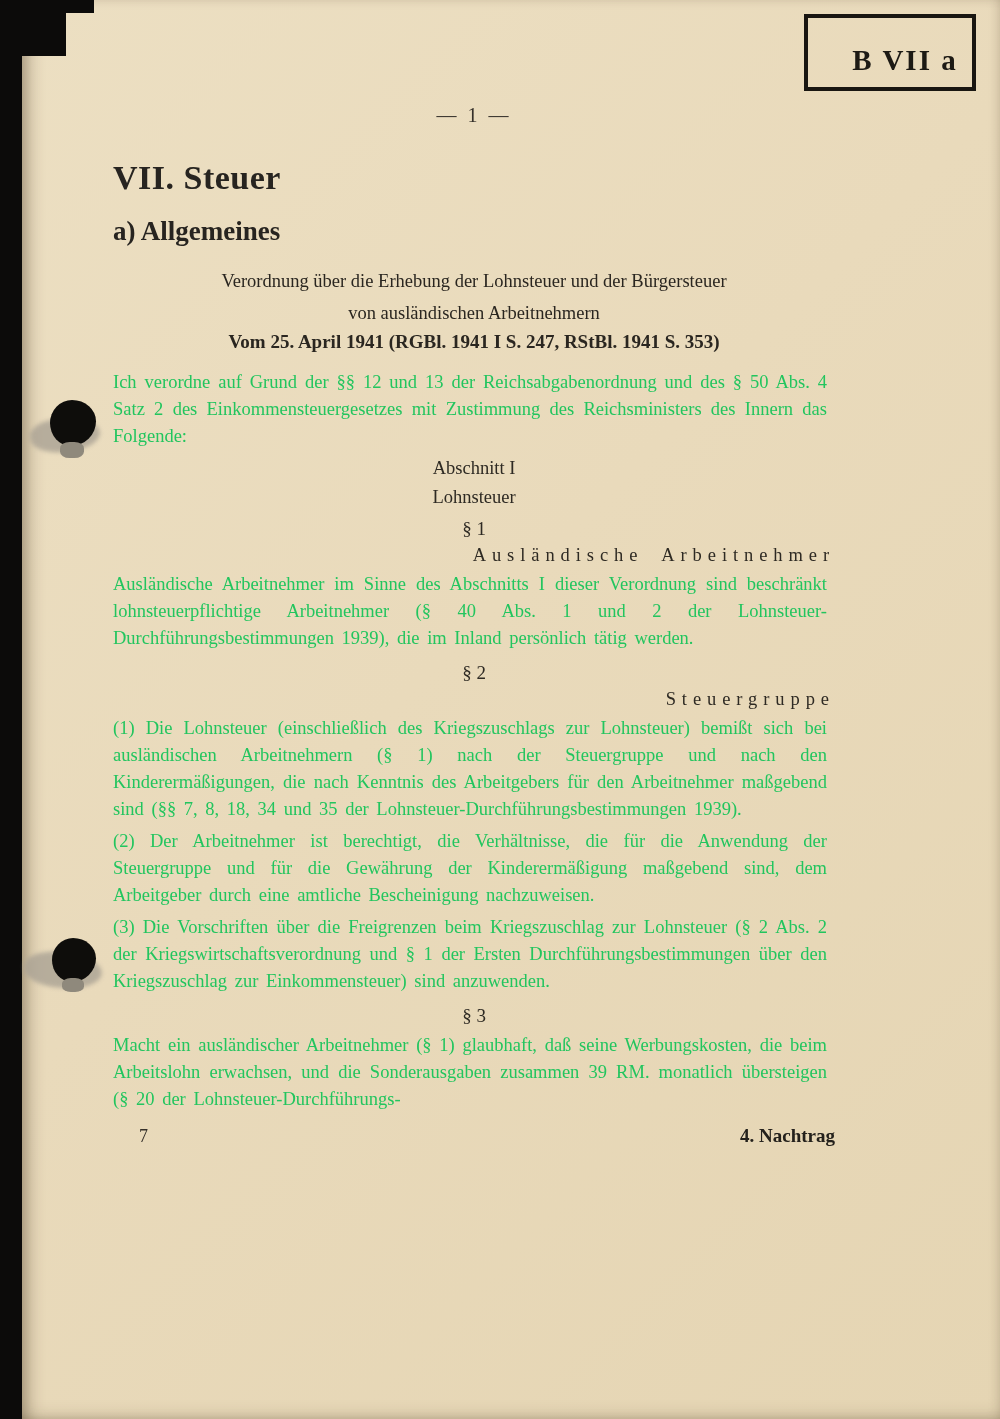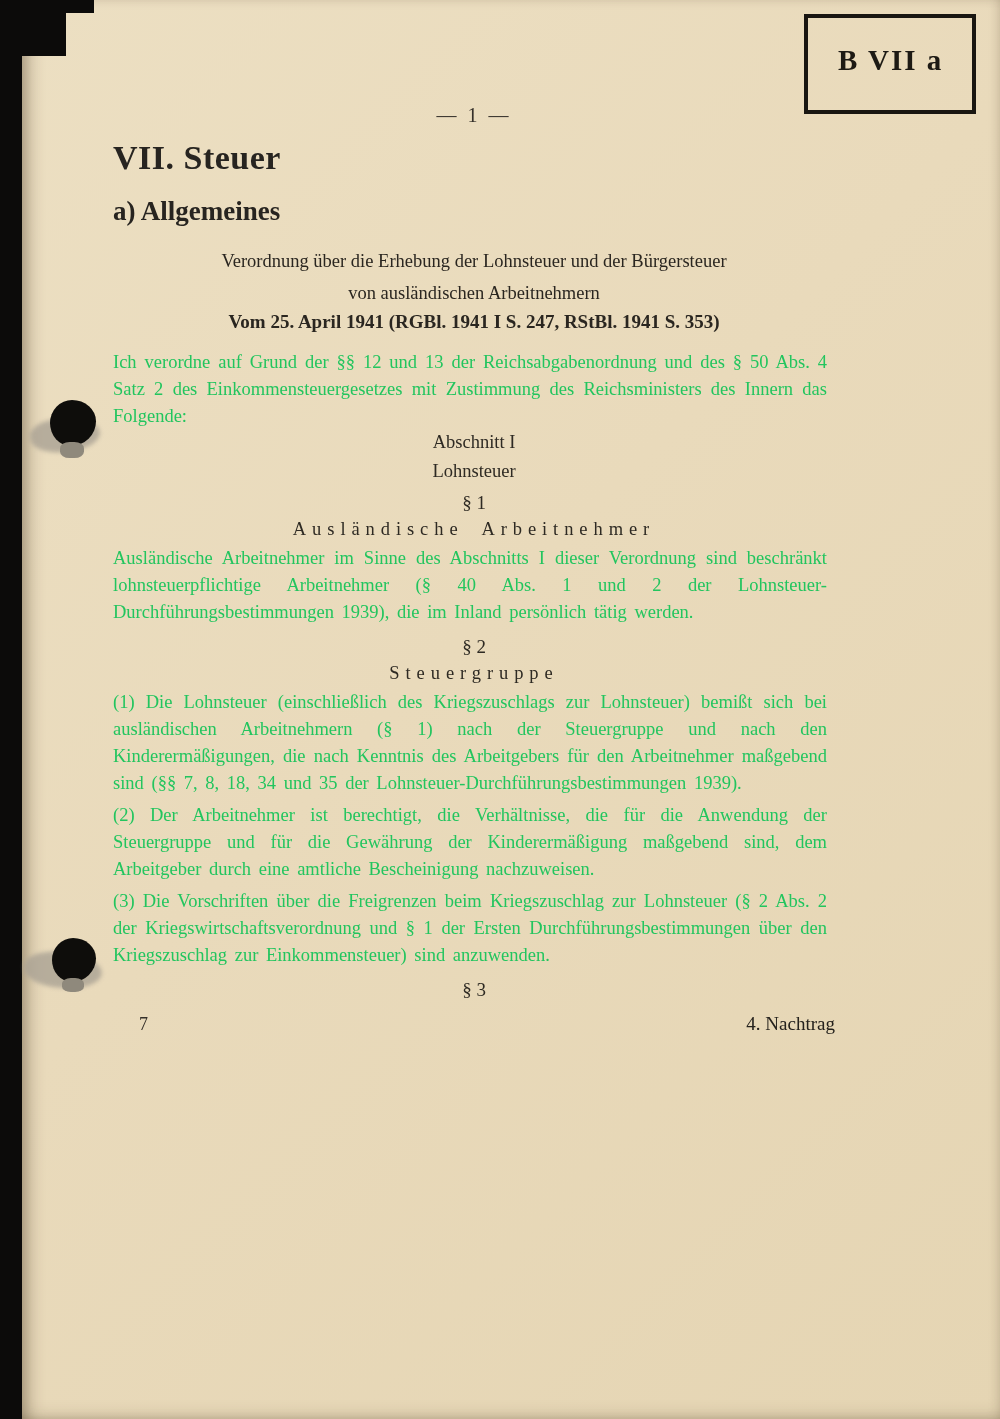--- a/index.html
+++ b/index.html
@@ -59,24 +59,25 @@
   .hole-tail { position: absolute; background: #8f897c; }
   .hole-tail.t1 { left: 60px; top: 442px; width: 24px; height: 16px; border-radius: 40%; }
   .hole-tail.t2 { left: 62px; top: 978px; width: 22px; height: 14px; border-radius: 40%; }
 
   
   .corner-box {
     position: absolute;
     right: 24px;
     top: 14px;
     width: 172px;
-    height: 100px;
+    height: 77px;
     border: 4px solid #191611;
     box-sizing: border-box;
     background: transparent;
+    text-align: center;
   }
   .corner-box .label {
     margin: 26px 0 0 30px;
     font-size: 29px;
     font-weight: bold;
     letter-spacing: 2px;
     color: #1d1a14;
   }
 
   .content {
@@ -87,21 +88,21 @@
     color: #2e2a23;
   }
   .page-number {
     padding-top: 104px;
     text-align: center;
     font-size: 20px;
     letter-spacing: 3px;
     color: #35302a;
   }
   .chapter {
-    margin-top: 12px;
+    margin-top: 32px;
     font-size: 34px;
     font-weight: bold;
     letter-spacing: 0.5px;
     color: #272420;
   }
   .section-label {
     margin-top: 19px;
     font-size: 27px;
     font-weight: bold;
     color: #272420;
@@ -123,49 +124,49 @@
   }
   p.body-para {
     margin: 5px 8px 0 0;
     font-size: 18.5px;
     line-height: 27px;
     text-align: justify;
     word-spacing: 3px;
     color: #22c55e;
   }
   .center-line {
-    margin-top: 2px;
+    margin-top: 8px;
     text-align: center;
     font-size: 18.5px;
     color: #2e2a23;
   }
   .center-line.bold { font-weight: normal; margin-top: 8px; }
   .sign {
     margin-top: 10px;
     text-align: center;
     font-size: 19px;
     color: #2e2a23;
   }
   .spaced-heading {
     margin-top: 5px;
-    text-align: center;
+    text-align: right;
     font-size: 18.5px;
     letter-spacing: 0.32em;
     word-spacing: 0.45em;
     color: #2e2a23;
   }
   .footer {
     margin-top: 12px;
     display: flex;
     justify-content: space-between;
     align-items: baseline;
     font-size: 18px;
   }
   .footer .left { margin-left: 26px; color: #35302a; }
-  .footer .right { font-weight: normal; font-size: 19px; color: #24211c; }
+  .footer .right { font-weight: bold; font-size: 19px; color: #24211c; }
 </style>
 </head>
 <body>
 
 <div class="scan">
   <div class="paper"></div>
 
   <div class="corner-block-a"></div>
   <div class="corner-block-b"></div>
 
@@ -201,19 +202,20 @@
     <div class="spaced-heading">Ausländische Arbeitnehmer</div>
     <p class="body-para">Ausländische Arbeitnehmer im Sinne des Abschnitts I dieser Verordnung sind beschränkt lohnsteuerpflichtige Arbeitnehmer (§ 40 Abs. 1 und 2 der Lohnsteuer-Durchführungsbestimmungen 1939), die im Inland persönlich tätig werden.</p>
 
     <div class="sign">§ 2</div>
     <div class="spaced-heading">Steuergruppe</div>
     <p class="body-para">(1) Die Lohnsteuer (einschließlich des Kriegszuschlags zur Lohnsteuer) bemißt sich bei ausländischen Arbeitnehmern (§ 1) nach der Steuergruppe und nach den Kinderermäßigungen, die nach Kenntnis des Arbeitgebers für den Arbeitnehmer maßgebend sind (§§ 7, 8, 18, 34 und 35 der Lohnsteuer-Durchführungsbestimmungen 1939).</p>
     <p class="body-para">(2) Der Arbeitnehmer ist berechtigt, die Verhältnisse, die für die Anwendung der Steuergruppe und für die Gewährung der Kinderermäßigung maßgebend sind, dem Arbeitgeber durch eine amtliche Bescheinigung nachzuweisen.</p>
     <p class="body-para">(3) Die Vorschriften über die Freigrenzen beim Kriegszuschlag zur Lohnsteuer (§ 2 Abs. 2 der Kriegswirtschaftsverordnung und § 1 der Ersten Durchführungsbestimmungen über den Kriegszuschlag zur Einkommensteuer) sind anzuwenden.</p>
 
     <div class="sign">§ 3</div>
+    <p class="body-para">Macht ein ausländischer Arbeitnehmer (§ 1) glaubhaft, daß seine Werbungskosten, die beim Arbeitslohn erwachsen, und die Sonderausgaben zusammen 39 RM. monatlich übersteigen (§ 20 der Lohnsteuer-Durchführungs-</p>
 
     <div class="footer">
       <span class="left">7</span>
       <span class="right">4. Nachtrag</span>
     </div>
   </div>
 </div>
 
 </body></html>

